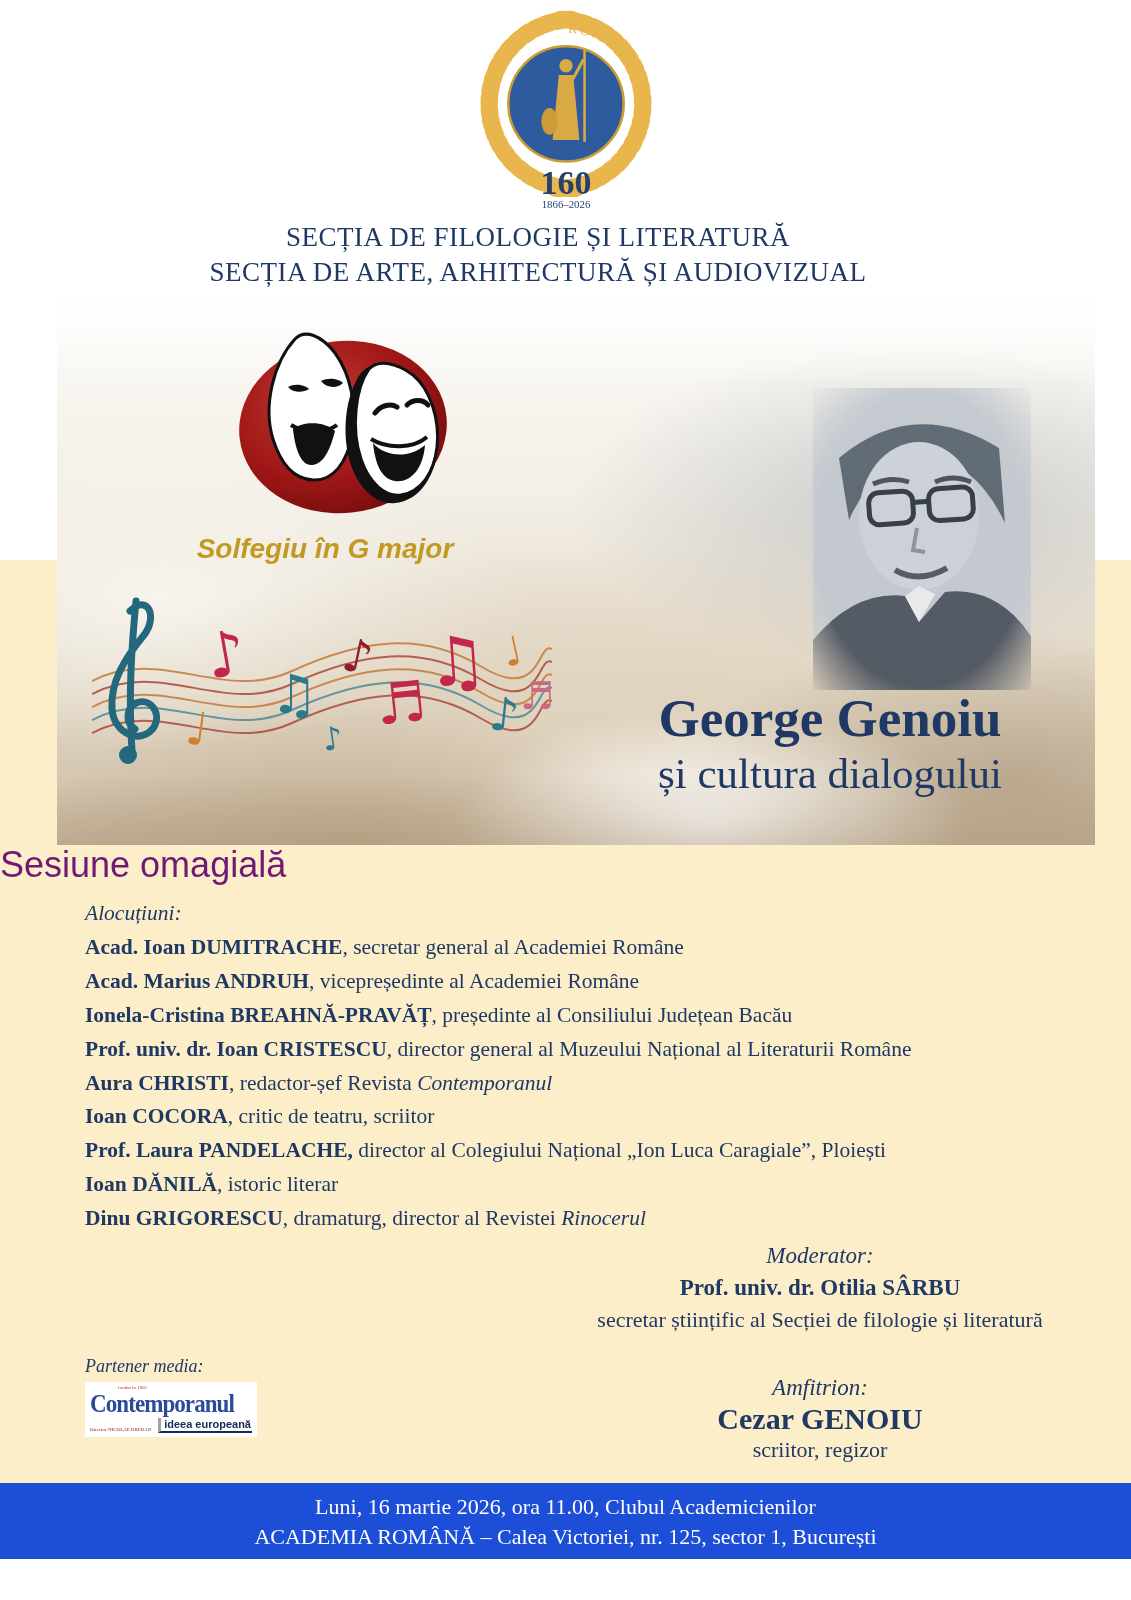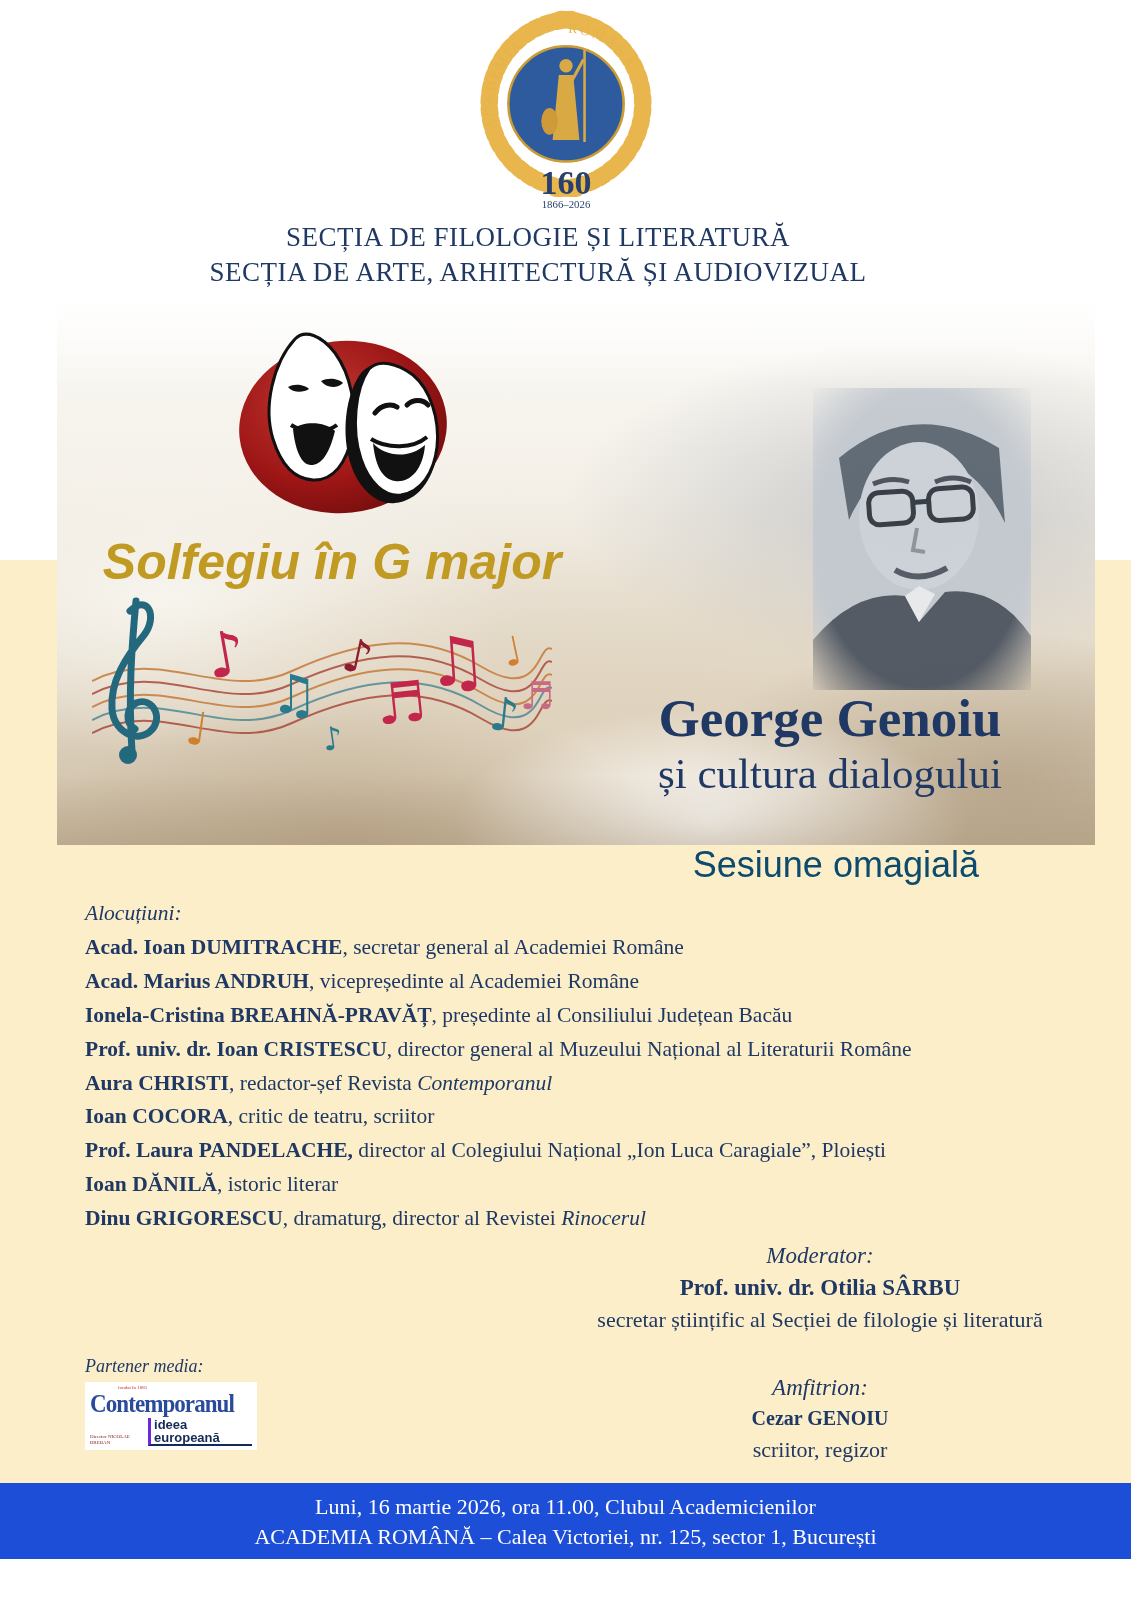--- a/index.html
+++ b/index.html
@@ -22,61 +22,61 @@
   .clouds:after{content:"";position:absolute;left:0;bottom:0;width:100%;height:70px;
       background:linear-gradient(0deg,rgba(158,137,107,0.35),rgba(158,137,107,0));}
   
   .seal{position:absolute;left:50%;transform:translateX(-50%);top:6px;width:206px;height:206px;}
   
   .header-block{position:absolute;left:0;top:220px;width:1076px;text-align:center;
       font-size:27px;line-height:35px;letter-spacing:0.5px;color:#1F3864;}
   
   .masks{position:absolute;left:233px;top:325px;width:220px;height:200px;}
   
-  .show-title{position:absolute;left:82px;top:533px;width:500px;text-align:center;
+  .show-title{position:absolute;left:75px;top:533px;width:500px;text-align:center;
       font-family:"Liberation Sans",sans-serif;font-style:italic;font-weight:600;
-      font-size:50px;color:#C09A22;}
+      font-size:28px;color:#C09A22;}
   
   .notes{position:absolute;left:92px;top:583px;width:460px;height:195px;}
   
   .portrait{position:absolute;left:813px;top:388px;width:218px;height:302px;
       filter:blur(0.5px);opacity:0.93;
       -webkit-mask-image:radial-gradient(ellipse 72% 72% at 50% 50%, #000 68%, transparent 100%);
       mask-image:radial-gradient(ellipse 72% 72% at 50% 50%, #000 68%, transparent 100%);}
   
   .hero-title{position:absolute;left:585px;top:688px;width:490px;text-align:center;color:#1F3864;}
   .hero-title .t1{font-size:53px;font-weight:bold;line-height:60px;}
   .hero-title .t2{font-size:43px;line-height:52px;}
   
-  .session-title{position:absolute;left:0;top:844px;width:979px;text-align:right;
-      font-family:"Liberation Sans",sans-serif;font-size:36px;color:#0c4a6e;}
+  .session-title{position:absolute;left:0;top:844px;width:979px;text-align:left;
+      font-family:"Liberation Sans",sans-serif;font-size:36px;color:#701a75;}
   
   .speeches{position:absolute;left:85px;top:897px;width:1010px;font-size:21.5px;line-height:33.9px;color:#1F3864;}
   .speeches .heading{font-style:italic;}
   .speeches b{font-weight:bold;}
   .speeches i{font-style:italic;}
   
   .moderator{position:absolute;left:540px;top:1240px;width:560px;text-align:center;line-height:32px;font-size:22px;}
   .moderator .label{font-style:italic;font-size:23px;}
   .moderator .name{font-weight:bold;font-size:23px;}
   
   .partner{position:absolute;left:85px;top:1356px;width:260px;}
   .partner .label{font-style:italic;font-size:18px;}
   .ctp-box{margin-top:5px;width:172px;background:#ffffff;padding:3px 5px 4px 5px;box-sizing:border-box;}
   .ctp-top{font-size:5px;color:#c03333;margin-left:28px;line-height:6px;}
   .ctp-main{font-family:"Liberation Serif",serif;font-weight:bold;font-size:25px;color:#2A4A9B;
       letter-spacing:-1px;line-height:26px;transform:scaleX(0.92);transform-origin:left;white-space:nowrap;}
   .ctp-bottom{display:flex;justify-content:space-between;align-items:flex-end;margin-top:1px;}
   .ctp-dir{font-size:5px;color:#8a2020;line-height:6px;}
-  .ctp-sub{font-family:"Liberation Sans",sans-serif;font-weight:bold;font-size:13px;color:#152a56;
-      border-left:3px solid #6d28d9;border-bottom:2px solid #152a56;padding:0 1px 0 3px;line-height:13px;}
+  .ctp-sub{font-family:"Liberation Sans",sans-serif;font-weight:bold;font-size:11px;color:#152a56;
+      border-left:3px solid #a3a3a3;border-bottom:2px solid #152a56;padding:0 1px 0 3px;line-height:13px;}
   
   .host{position:absolute;left:590px;top:1372px;width:460px;text-align:center;line-height:31px;font-size:22px;}
   .host .label{font-style:italic;font-size:23px;}
-  .host .name{font-weight:bold;font-size:20px;}
+  .host .name{font-weight:bold;font-size:30px;}
   
   .footer-bar{position:absolute;left:0;top:1483px;width:1131px;height:76px;background:#1d4ed8;
       color:#ffffff;text-align:center;font-size:22px;line-height:30px;padding-top:9px;box-sizing:border-box;}
 </style>
 </head>
 <body>
 
 <div class="page">
 
   <div class="beige-band"></div>

